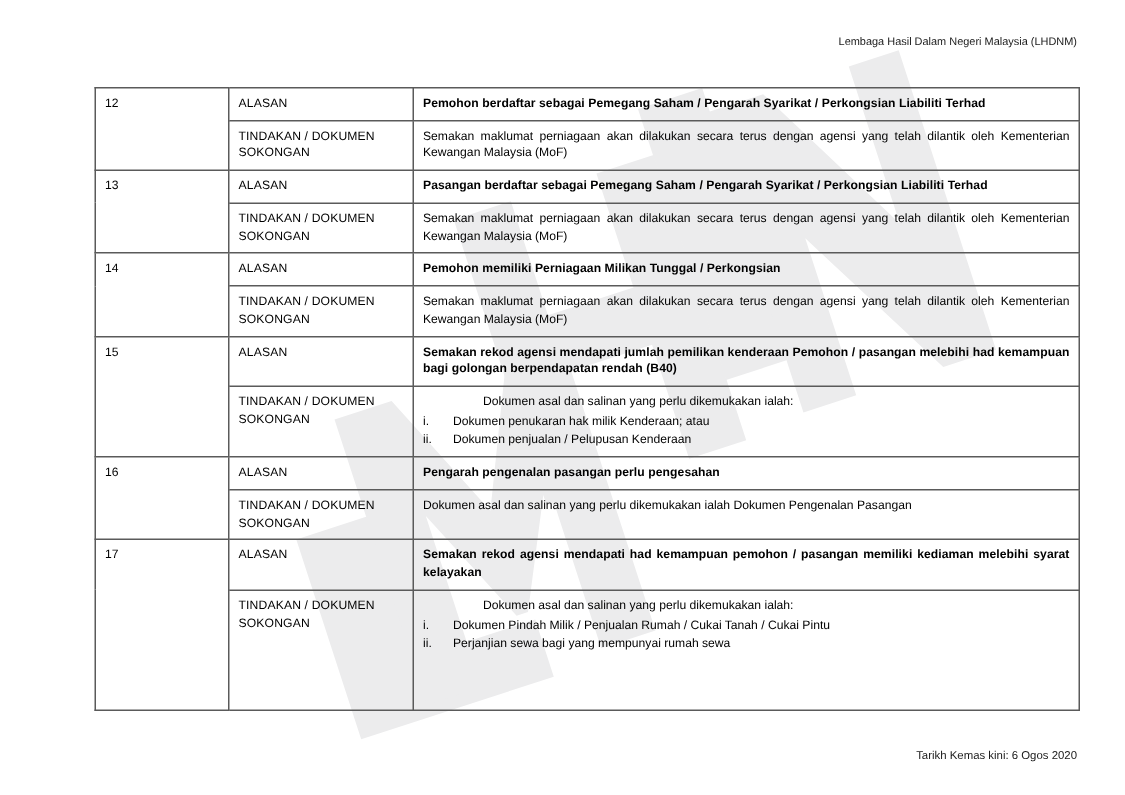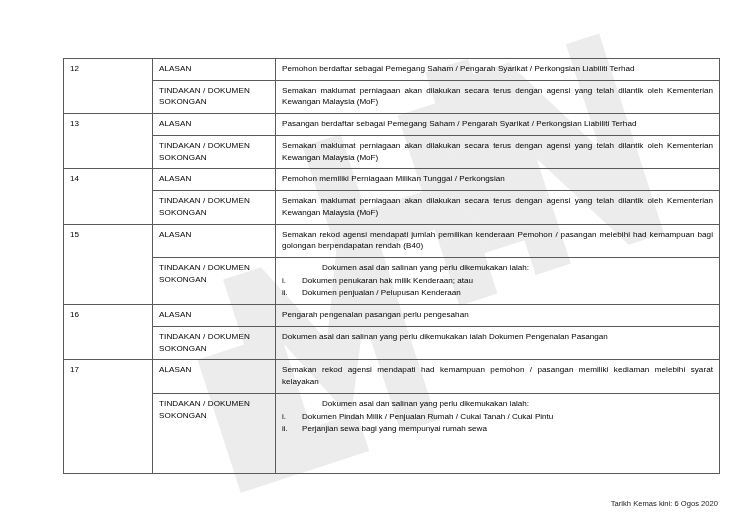--- a/index.html
+++ b/index.html
@@ -74,21 +74,21 @@
   td.cell-no {
     font-size: 8.2px;
     padding-top: 5px;
   }
   td.cell-label {
     letter-spacing: 0.1px;
   }
   td.cell-body { }
 
   .body-bold {
-    font-weight: normal;
+    font-weight: bold;
     text-align: justify;
     text-justify: inter-word;
     letter-spacing: 0.05px;
   }
   .body-plain {
     font-weight: normal;
     text-align: justify;
     text-justify: inter-word;
   }
   .body-plain.nojustify { text-align: left; }
@@ -141,20 +141,21 @@
       <polygon points="455,60 500,60 500,250 455,250" transform="rotate(-18 480 160)"></polygon>
       <polygon points="500,50 540,50 600,160 600,50 635,50 635,260 598,260 537,150 537,260 500,260" transform="rotate(-18 565 155)"></polygon>
       <polygon points="250,250 290,250 330,340 370,250 410,250 410,450 372,450 372,330 333,412 325,412 288,330 288,450 250,450" transform="rotate(-18 330 350)"></polygon>
     </g>
   </svg>
 </div>
 
 <div class="page">
 
   <div class="doc-header">
+    <div>Lembaga Hasil Dalam Negeri Malaysia (LHDNM)</div>
   </div>
 
   <div class="table-wrap">
     <table class="req-table">
       <colgroup>
         <col class="c-no">
         <col class="c-label">
         <col class="c-body">
       </colgroup>
       <tbody>

